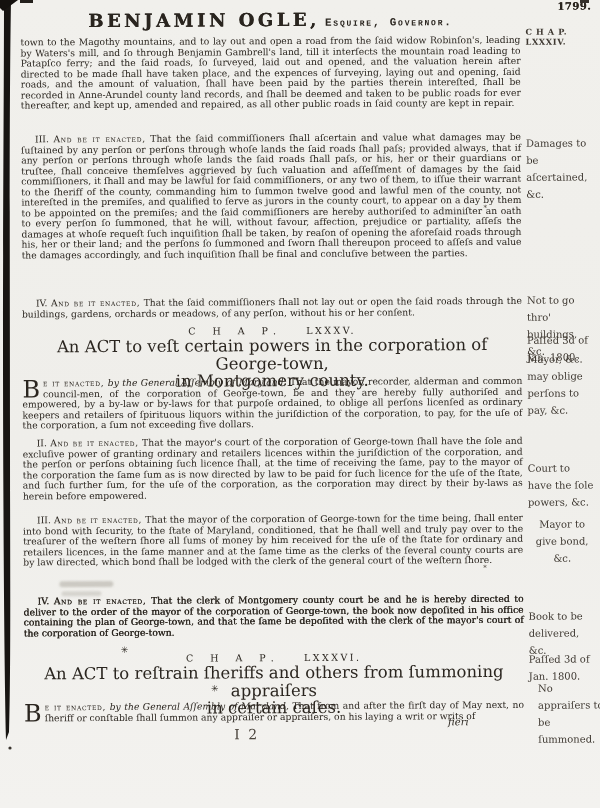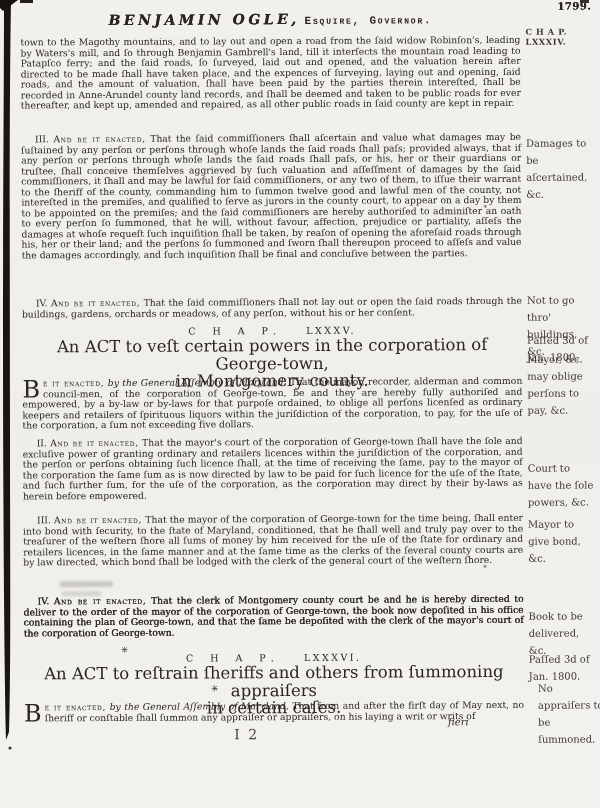--- a/index.html
+++ b/index.html
@@ -3,21 +3,21 @@
 <meta charset="utf-8">
 <style>
   html,body{margin:0;padding:0;background:#7d7b76;}
   .page{position:relative;width:600px;height:808px;overflow:hidden;
         background:linear-gradient(180deg,#f1f0ec 0%,#efeeea 55%,#f3f2ef 100%);
         font-family:"DejaVu Serif", serif;color:#2a251f;}
   .skew{position:absolute;left:0;top:0;width:600px;height:808px;transform:rotate(-0.3deg);transform-origin:50% 40%;}
 
   
   .header{position:absolute;left:22px;top:9px;width:500px;text-align:center;white-space:nowrap;}
-  .h-big{font-size:14px;letter-spacing:3.5px;font-weight:600;font-style:italic;}
+  .h-big{font-size:18px;letter-spacing:3.5px;font-weight:600;}
   .h-small{font-size:11px;font-variant:small-caps;letter-spacing:1.8px;font-weight:600;font-family:Liberation Mono, monospace;}
   .year{position:absolute;left:551px;top:2px;font-size:10px;font-weight:bold;letter-spacing:0.5px;margin-left:8px;}
 
   
   .para{position:absolute;left:22px;width:500px;font-size:9.2px;line-height:10.55px;
         text-align:justify;letter-spacing:0.02px;}
   .indent{text-indent:14px;}
   .sc{font-variant:small-caps;letter-spacing:0.7px;}
   .ital{font-style:italic;}
   .dropcap{float:left;font-size:24px;line-height:20px;padding:1px 3px 0 0;font-weight:500;}
@@ -128,21 +128,21 @@
 
     <div class="margin-note chap-note" style="top:29px;">
       <div>C H A P.</div>
       <div>LXXXIV.</div>
     </div>
     <div class="margin-note" style="top:136px;">Damages to be aſcertained, &amp;c.</div>
     <div class="margin-note" style="top:293px;">Not to go thro' buildings, &amp;c.</div>
     <div class="margin-note" style="top:333px;">Paſſed 3d of Jan. 1800.</div>
     <div class="margin-note" style="top:352px;">Mayor, &amp;c. may oblige perſons to pay, &amp;c.</div>
     <div class="margin-note" style="top:437px;margin-top:24px;">Court to have the ſole powers, &amp;c.</div>
-    <div class="margin-note" style="top:517px;">Mayor to give bond, &amp;c.</div>
+    <div class="margin-note" style="top:517px;text-align:center;">Mayor to give bond, &amp;c.</div>
     <div class="margin-note" style="top:589px;margin-top:20px;">Book to be delivered, &amp;c.</div>
     <div class="margin-note" style="top:652px;">Paſſed 3d of Jan. 1800.</div>
     <div class="margin-note" style="top:681px;margin-left:9px;">No appraiſers to be ſummoned.</div>
 
     <div class="star" style="left:119px;top:644px;">✳</div>
     <div class="star" style="left:209px;top:683px;">✳</div>
     <div class="star small" style="left:484px;top:205px;">*</div>
     <div class="star small" style="left:482px;top:565px;">*</div>
 
     <div class="smudge"></div>

